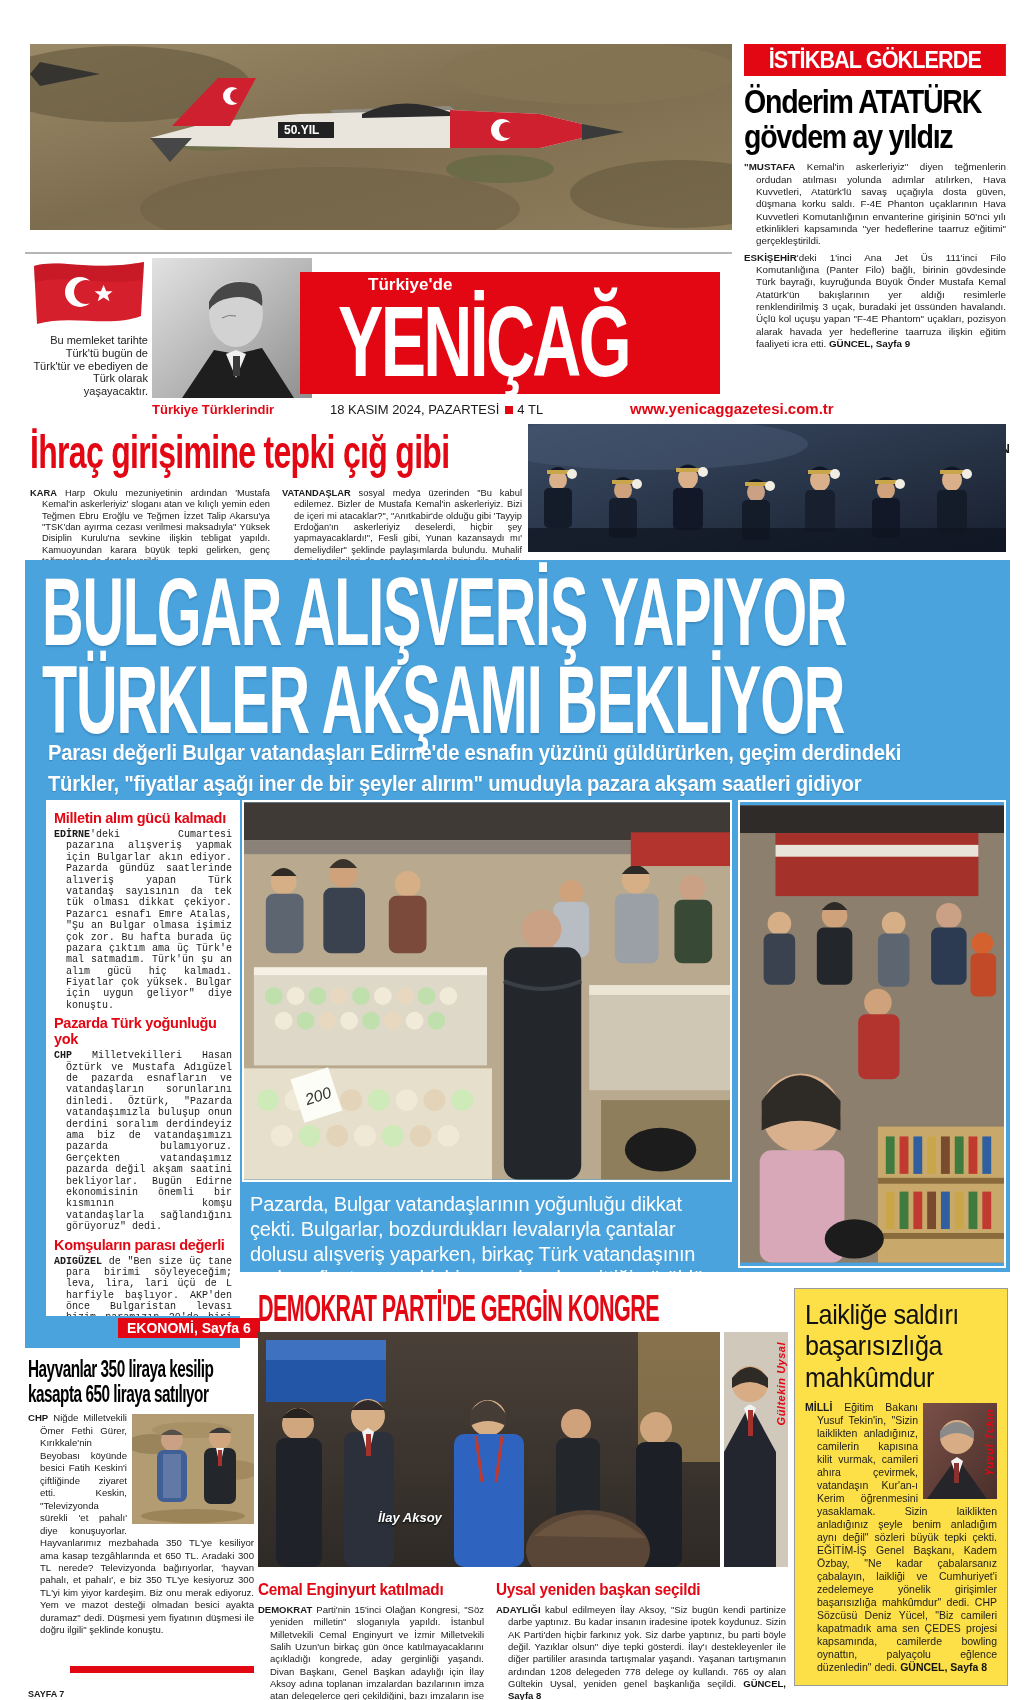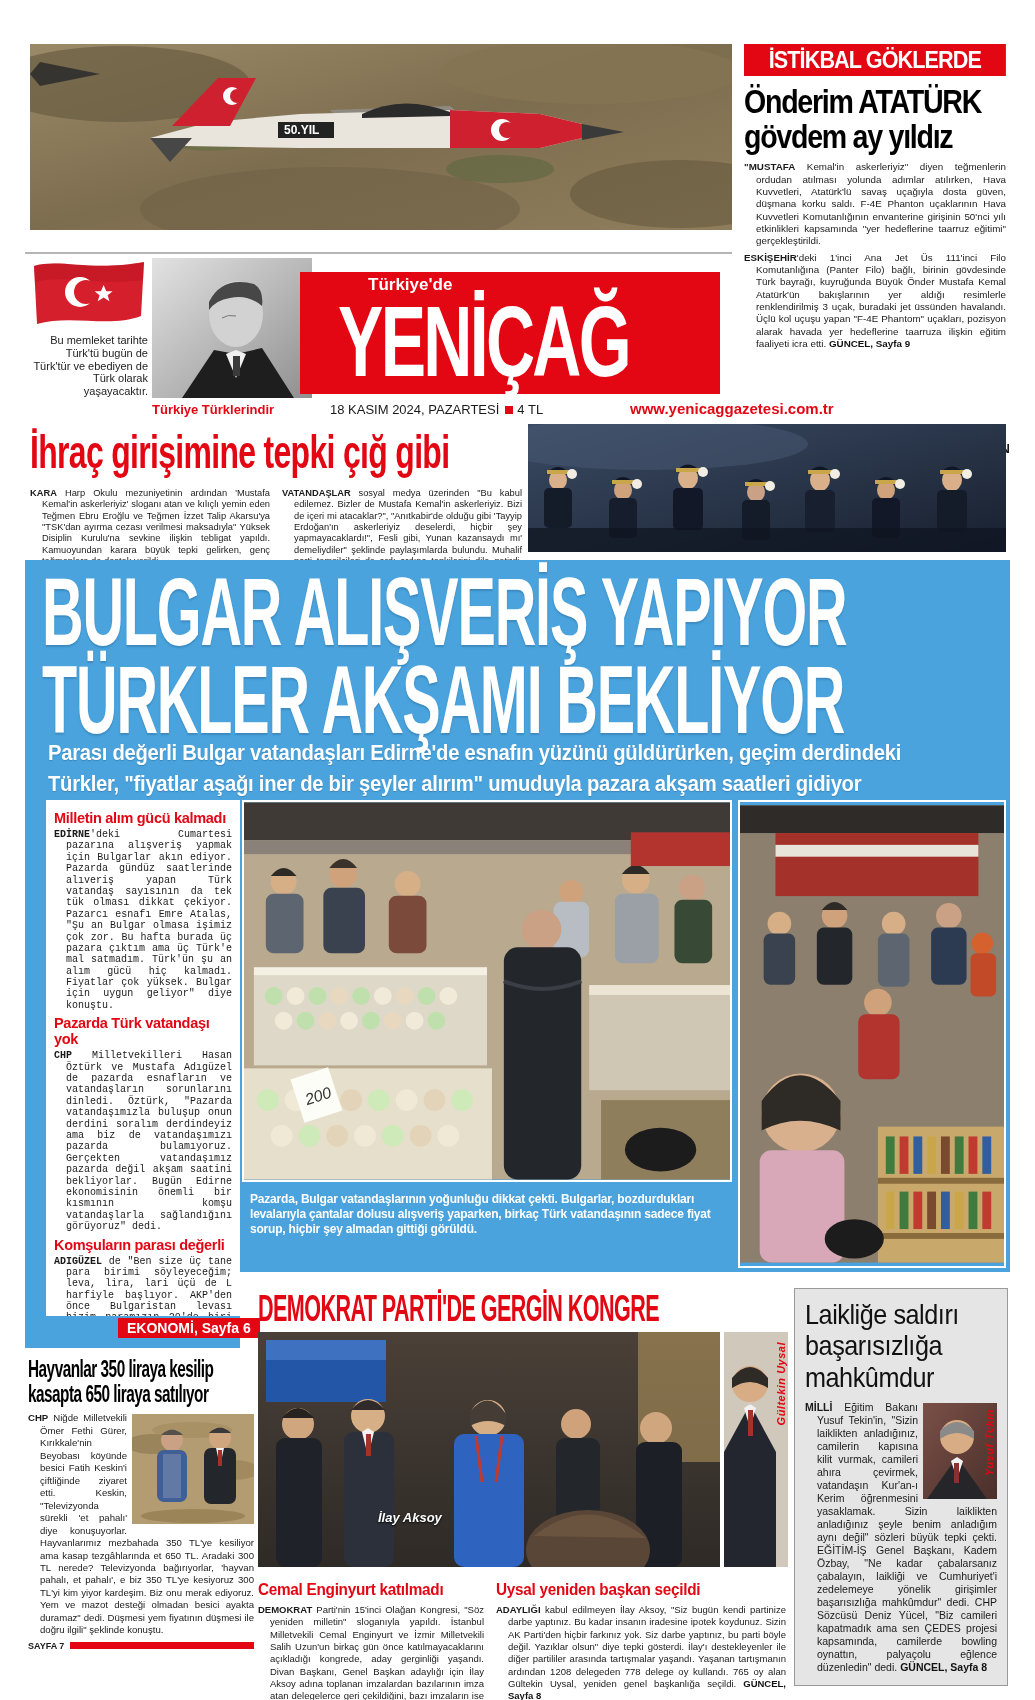--- a/index.html
+++ b/index.html
@@ -35,41 +35,41 @@
   .blue{background:#4aa3dc;}
   .mainh{color:#fff;font-weight:bold;font-size:96px;letter-spacing:-2px;line-height:.95;
          white-space:nowrap;transform:scaleX(.6);transform-origin:left;
          text-shadow:0 2px 2px rgba(20,70,120,.25);}
   .subhead{color:#fff;font-weight:bold;font-size:22px;line-height:1.4;letter-spacing:-.3px;
            transform:scaleX(.92);transform-origin:left;width:108%;text-shadow:0 1px 1px rgba(20,70,120,.3);}
   .leftcol{background:#fff;padding:8px 8px 6px 8px;}
   .sec-title{color:#e30613;font-weight:bold;font-size:14.5px;margin:2px 0 3px 0;letter-spacing:-.3px;}
   .sec-body{font-family:Liberation Mono, monospace;font-size:10px;line-height:1.14;}
   .ekotag{background:#e30613;color:#fff;font-weight:bold;font-size:14px;padding:2px 9px;}
-  .caption{color:#fff;font-weight:bold;font-size:12px;line-height:1.24;letter-spacing:-.2px;}
+  .caption{color:#fff;font-weight:normal;font-size:20px;line-height:1.24;letter-spacing:-.2px;}
   
   .hay-h{font-weight:bold;font-size:24px;line-height:1.05;letter-spacing:-.8px;color:#000;
          transform:scaleX(.64);transform-origin:left;width:350px;}
   .hay-body{font-size:9.6px;line-height:1.3;}
   .fl{float:right;margin:2px 0 3px 5px;}
   .sayfa-row{display:flex;align-items:center;gap:6px;}
-  .sayfa-row b{font-size:9px;}
+  .sayfa-row b{font-size:9px;margin-top:48px;}
   .bar{flex:1;height:7px;background:#e30613;}
   
   .kon-h{color:#e30613;font-weight:bold;font-size:36px;letter-spacing:-1px;white-space:nowrap;
          transform:scaleX(.6);transform-origin:left;}
   .sub-title{color:#e30613;font-weight:bold;font-size:17px;letter-spacing:-.3px;margin:0 0 4px 0;
              transform:scaleX(.9);transform-origin:left;white-space:nowrap;}
   .sub-body{font-size:9.5px;line-height:1.3;}
   .photolabel{position:absolute;color:#fff;font-weight:bold;font-style:italic;font-size:13px;
               text-shadow:0 1px 2px #000;}
   .vlabel{position:absolute;writing-mode:vertical-rl;transform:rotate(180deg);
           color:#e30613;font-weight:bold;font-style:italic;font-size:11px;letter-spacing:.5px;}
   
-  .laik{border:1px solid #9a9a9a;background:#e5e5e5;padding:10px 10px;}
+  .laik{border:1px solid #9a9a9a;background:#fde047;padding:10px 10px;}
   .laik-h{font-size:28px;line-height:1.12;font-weight:normal;color:#111;letter-spacing:-.5px;
           transform:scaleX(.9);transform-origin:left;width:111%;margin-bottom:8px;}
   .laik-body{font-size:10.5px;line-height:1.24;}
 </style>
 </head>
 <body>
 
 <div id="page">
 
   <div class="ph" style="left:30px;top:44px;width:702px;height:186px;">
@@ -240,21 +240,21 @@
   <div class="abs blue" style="left:25px;top:560px;width:985px;height:712px;"></div>
   <div class="abs blue" style="left:25px;top:1272px;width:215px;height:76px;"></div>
 
   <div class="abs mainh" style="left:42px;top:566px;">BULGAR ALIŞVERİŞ YAPIYOR</div>
   <div class="abs mainh" style="left:42px;top:654px;">TÜRKLER AKŞAMI BEKLİYOR</div>
   <div class="abs subhead" style="left:48px;top:738px;width:940px;">Parası değerli Bulgar vatandaşları Edirne'de esnafın yüzünü güldürürken, geçim derdindeki Türkler, "fiyatlar aşağı iner de bir şeyler alırım" umuduyla pazara akşam saatleri gidiyor</div>
 
   <div class="abs leftcol" style="left:46px;top:800px;width:178px;height:502px;overflow:hidden;">
     <div class="sec-title">Milletin alım gücü kalmadı</div>
     <p class="hang sec-body"><b class="lead">EDİRNE</b><span>'deki Cumartesi pazarına alışveriş yapmak için Bulgarlar akın ediyor. Pazarda gündüz saatlerinde alıveriş yapan Türk vatandaş sayısının da tek tük olması dikkat çekiyor. Pazarcı esnafı Emre Atalas, "Şu an Bulgar olmasa işimiz çok zor. Bu hafta burada üç pazara çıktım ama üç Türk'e mal satmadım. Türk'ün şu an alım gücü hiç kalmadı. Fiyatlar çok yüksek. Bulgar için uygun geliyor" diye konuştu.</span></p>
-    <div class="sec-title">Pazarda Türk vatandaşı yok</div>
+    <div class="sec-title">Pazarda Türk yoğunluğu yok</div>
     <p class="hang sec-body"><b class="lead">CHP</b><span> Milletvekilleri Hasan Öztürk ve Mustafa Adıgüzel de pazarda esnafların ve vatandaşların sorunlarını dinledi. Öztürk, "Pazarda vatandaşımızla buluşup onun derdini soralım derdindeyiz ama biz de vatandaşımızı pazarda bulamıyoruz. Gerçekten vatandaşımız pazarda değil akşam saatini bekliyorlar. Bugün Edirne ekonomisinin önemli bir kısmının komşu vatandaşlarla sağlandığını görüyoruz" dedi.</span></p>
     <div class="sec-title">Komşuların parası değerli</div>
     <p class="hang sec-body"><b class="lead">ADIGÜZEL</b><span> de "Ben size üç tane para birimi söyleyeceğim; leva, lira, lari üçü de L harfiyle başlıyor. AKP'den önce Bulgaristan levası bizim paramızın 20'de biri iken şimdi bizim paramızı katladı geçti. Gürcistan 10 kat daha düşükken onlar da bizimkini geçti. Eskiden burada yabancı birinin alışveriş yaptığı bir ortam yoktu. Tamamı Edirne'nin vatandaşlarıydı. Pazar yerinde bir tek Türk vatandaşı yok, tamamı yabancı" ifadelerini kullandı.</span></p>
   </div>
   <div class="abs ekotag" style="left:118px;top:1318px;">EKONOMİ, Sayfa 6</div>
 
   <div class="ph" style="left:242px;top:800px;width:490px;height:382px;border:2px solid #fff;box-sizing:border-box;">
     <svg viewBox="0 0 490 380">
       <rect width="490" height="380" fill="#b9a98f"></rect>
       <rect width="490" height="38" fill="#3f3a36"></rect>

